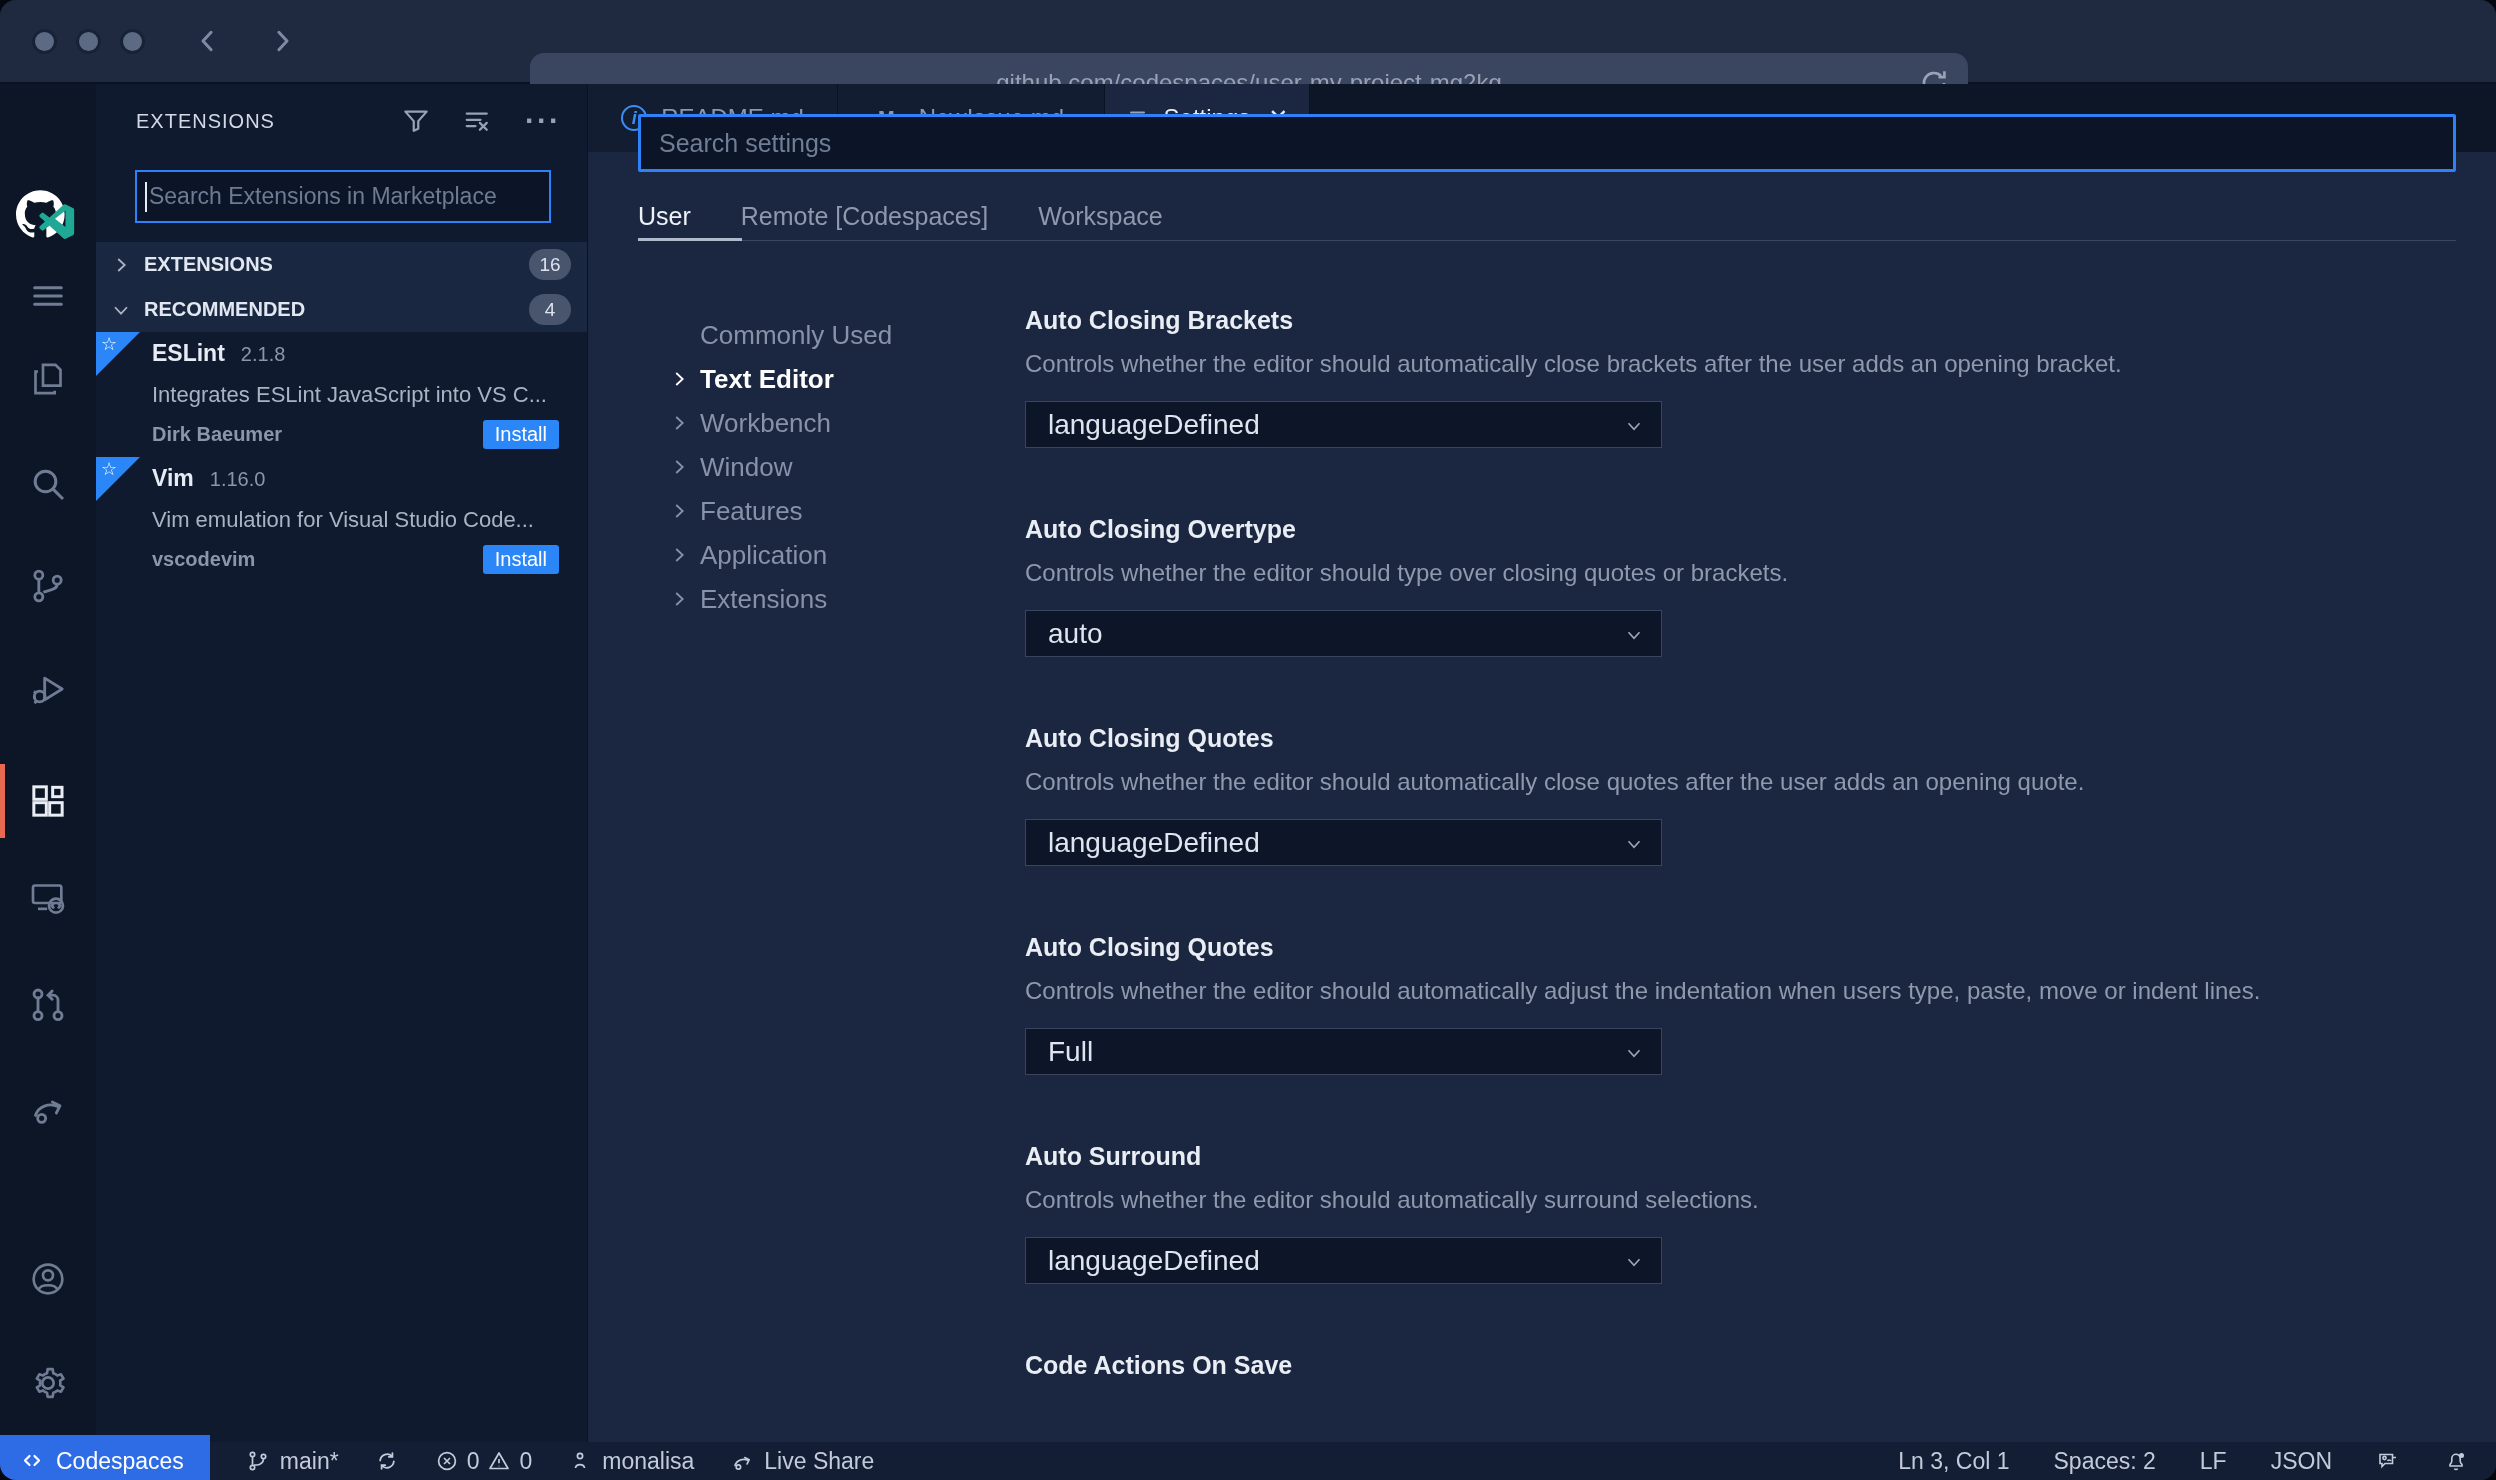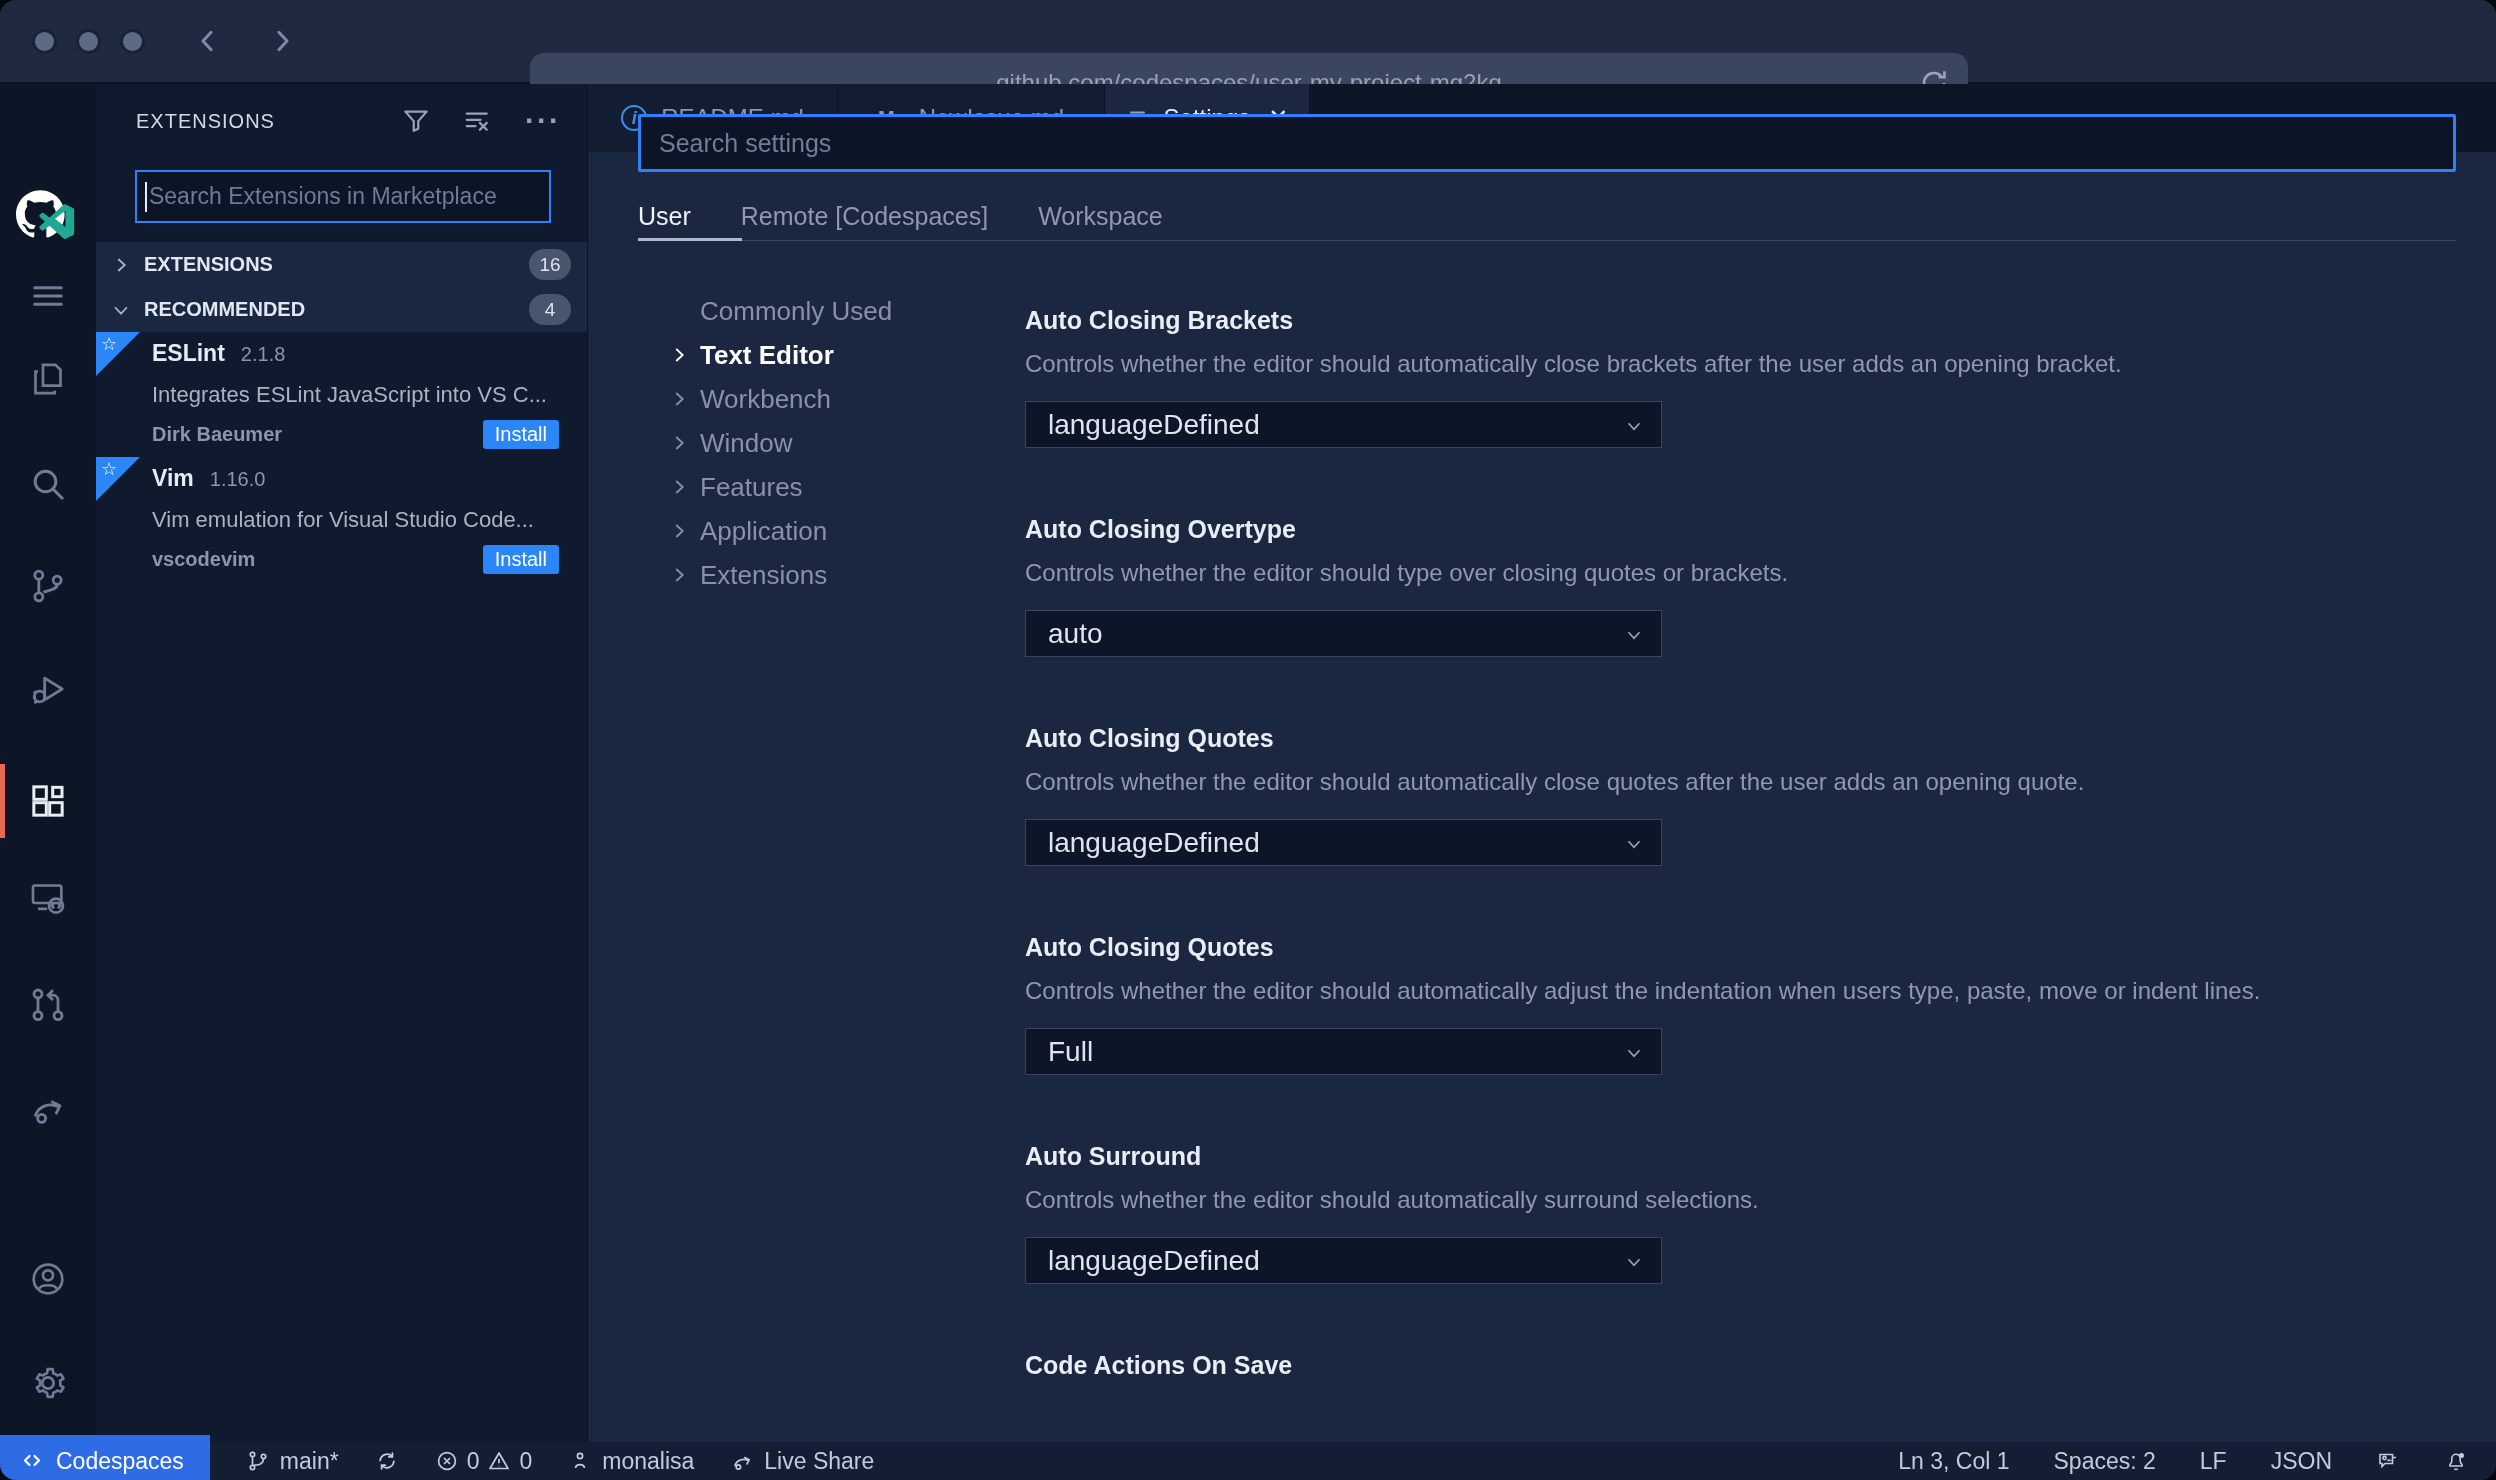--- a/index.html
+++ b/index.html
@@ -82,21 +82,21 @@
                      border:3px solid #2f81f7; border-radius:2px; display:flex; align-items:center; }
   .settings-search input { background:transparent; border:none; outline:none; width:100%; color:#c9d1e0;
                            font-size:25px; padding-left:18px; font-family:inherit; }
   .settings-search input::placeholder { color:#6f7d95; }
   .scopes { position:absolute; left:50px; top:118px; display:flex; gap:50px; font-size:25px; color:#8e99ad; }
   .scope { cursor:pointer; }
   .scope.active { color:#eef2f8; }
   .scope-divider { position:absolute; left:50px; top:156px; width:1818px; height:1px; background:#3b465e; }
   .scope-underline { position:absolute; left:50px; top:154px; width:104px; height:3px; background:#aeb9cc; }
   .settings-body { position:absolute; left:50px; top:157px; right:40px; bottom:0; overflow:hidden; }
-  .toc { position:absolute; left:30px; top:48px; width:330px; }
+  .toc { position:absolute; left:30px; top:72px; width:330px; }
   .toc-item { position:relative; height:44px; display:flex; align-items:center; font-size:26px;
               color:#8792a8; cursor:pointer; padding-left:32px; }
   .toc-item .chev { position:absolute; left:0; top:11px; width:22px; height:22px; }
   .toc-item.active { color:#ffffff; font-weight:bold; }
   .entries { position:absolute; left:387px; top:0; width:1460px; padding-top:64px; }
   .entry { margin-bottom:66px; }
   .entry-title { font-size:25px; font-weight:bold; color:#e9edf4; line-height:30px; }
   .entry-desc { margin-top:14px; font-size:24px; color:#8e99ad; line-height:30px; white-space:nowrap; }
   .entry-select { margin-top:22px; width:637px; height:47px; background:#0c1628; border:1px solid #3a445e;
                   display:flex; align-items:center; position:relative; cursor:pointer; }

